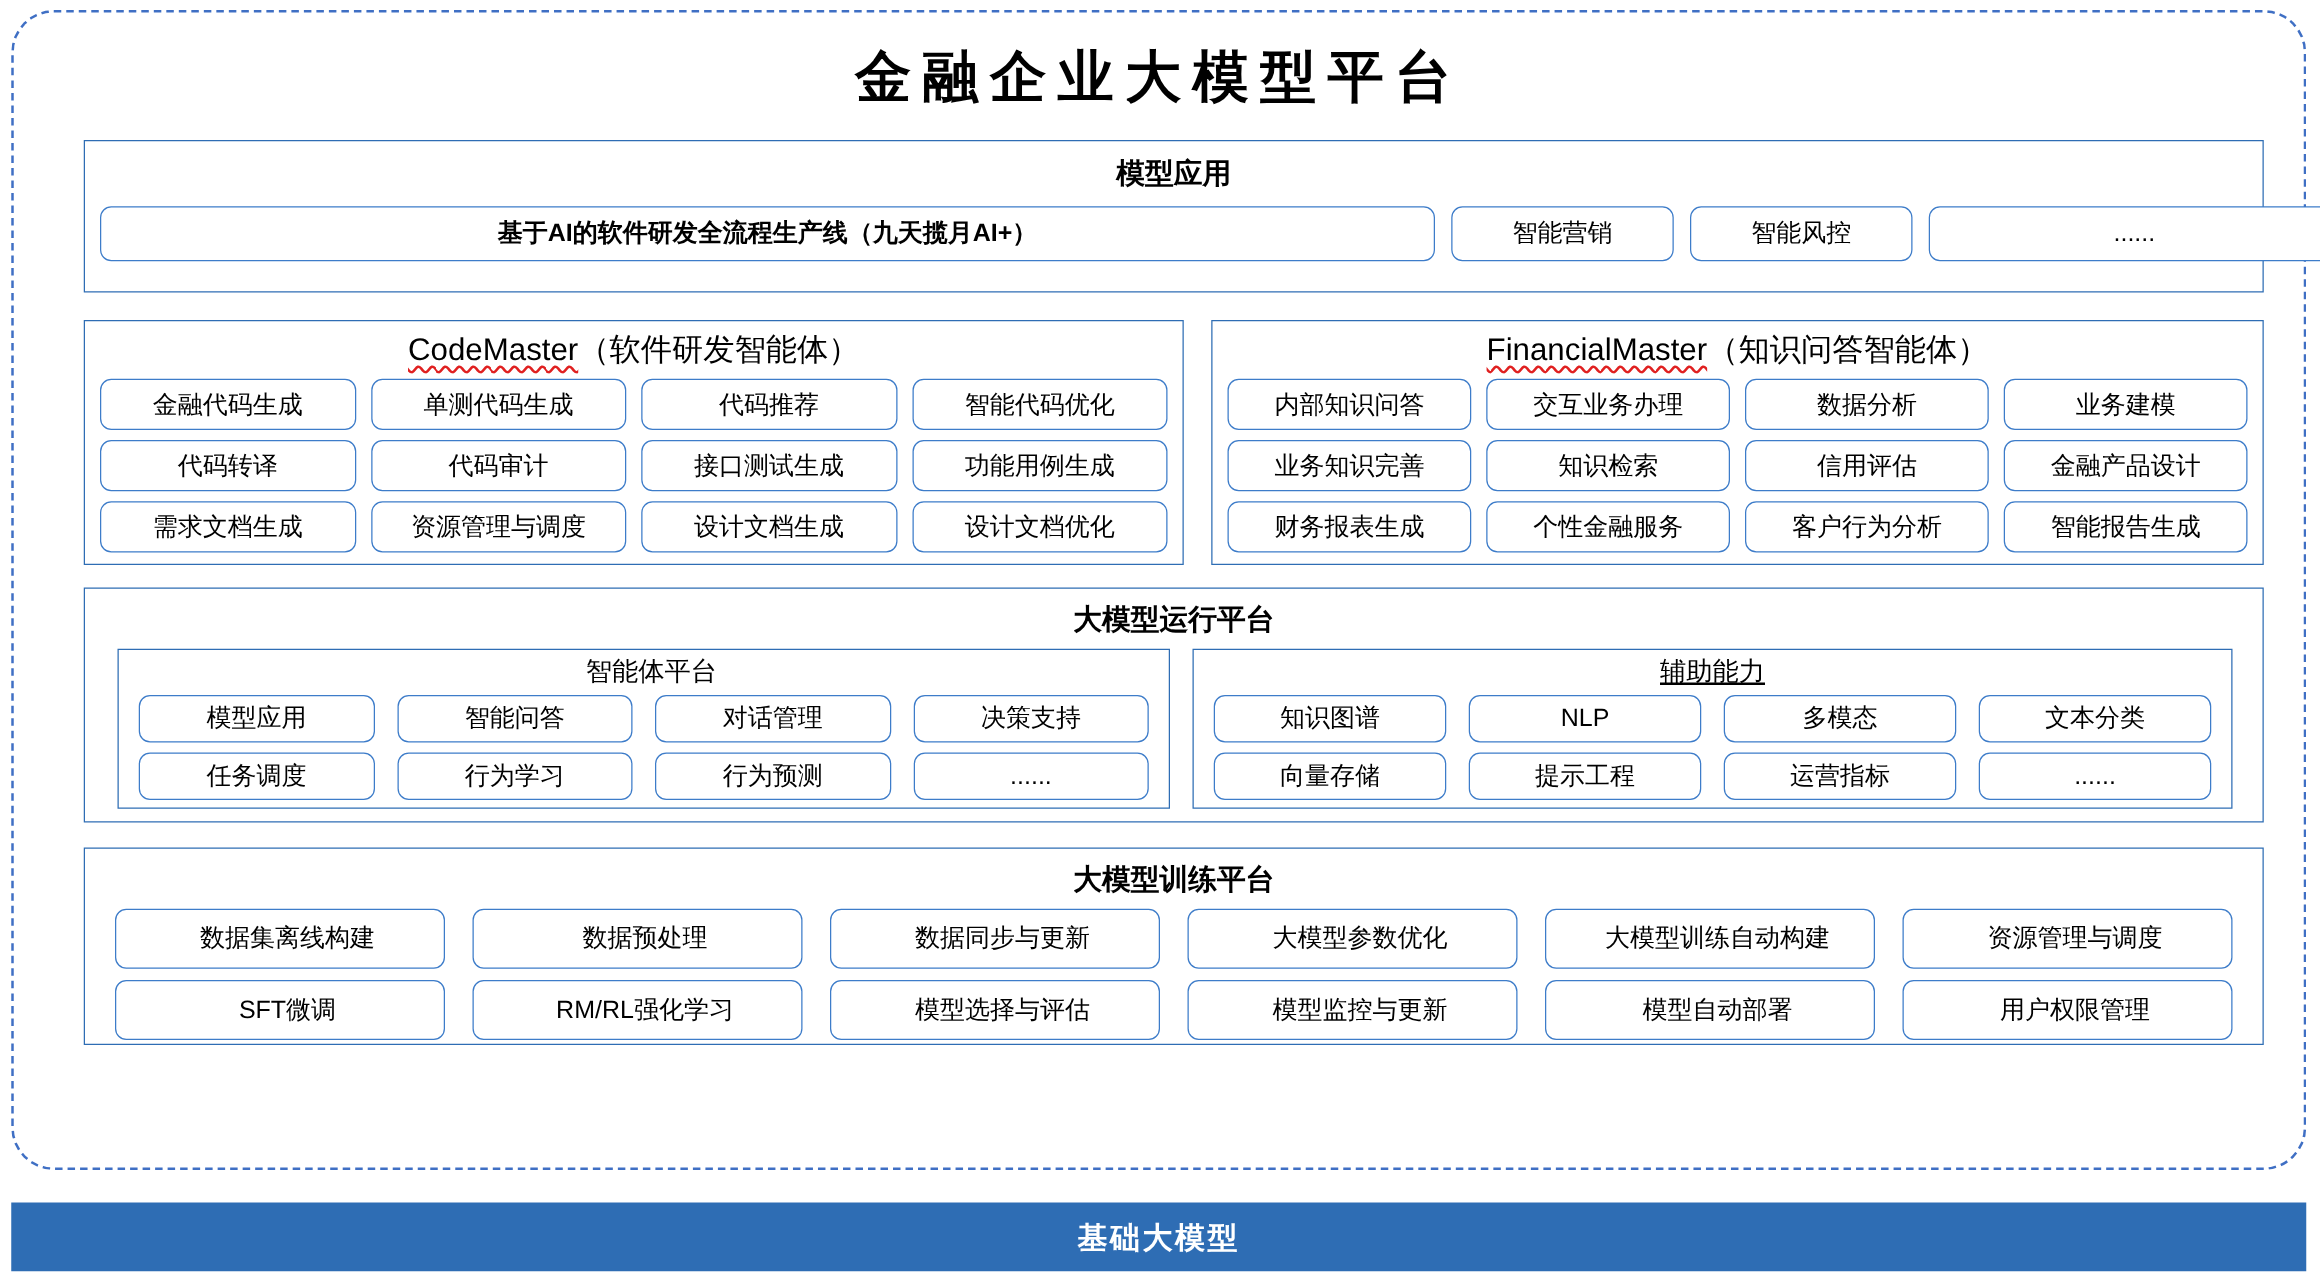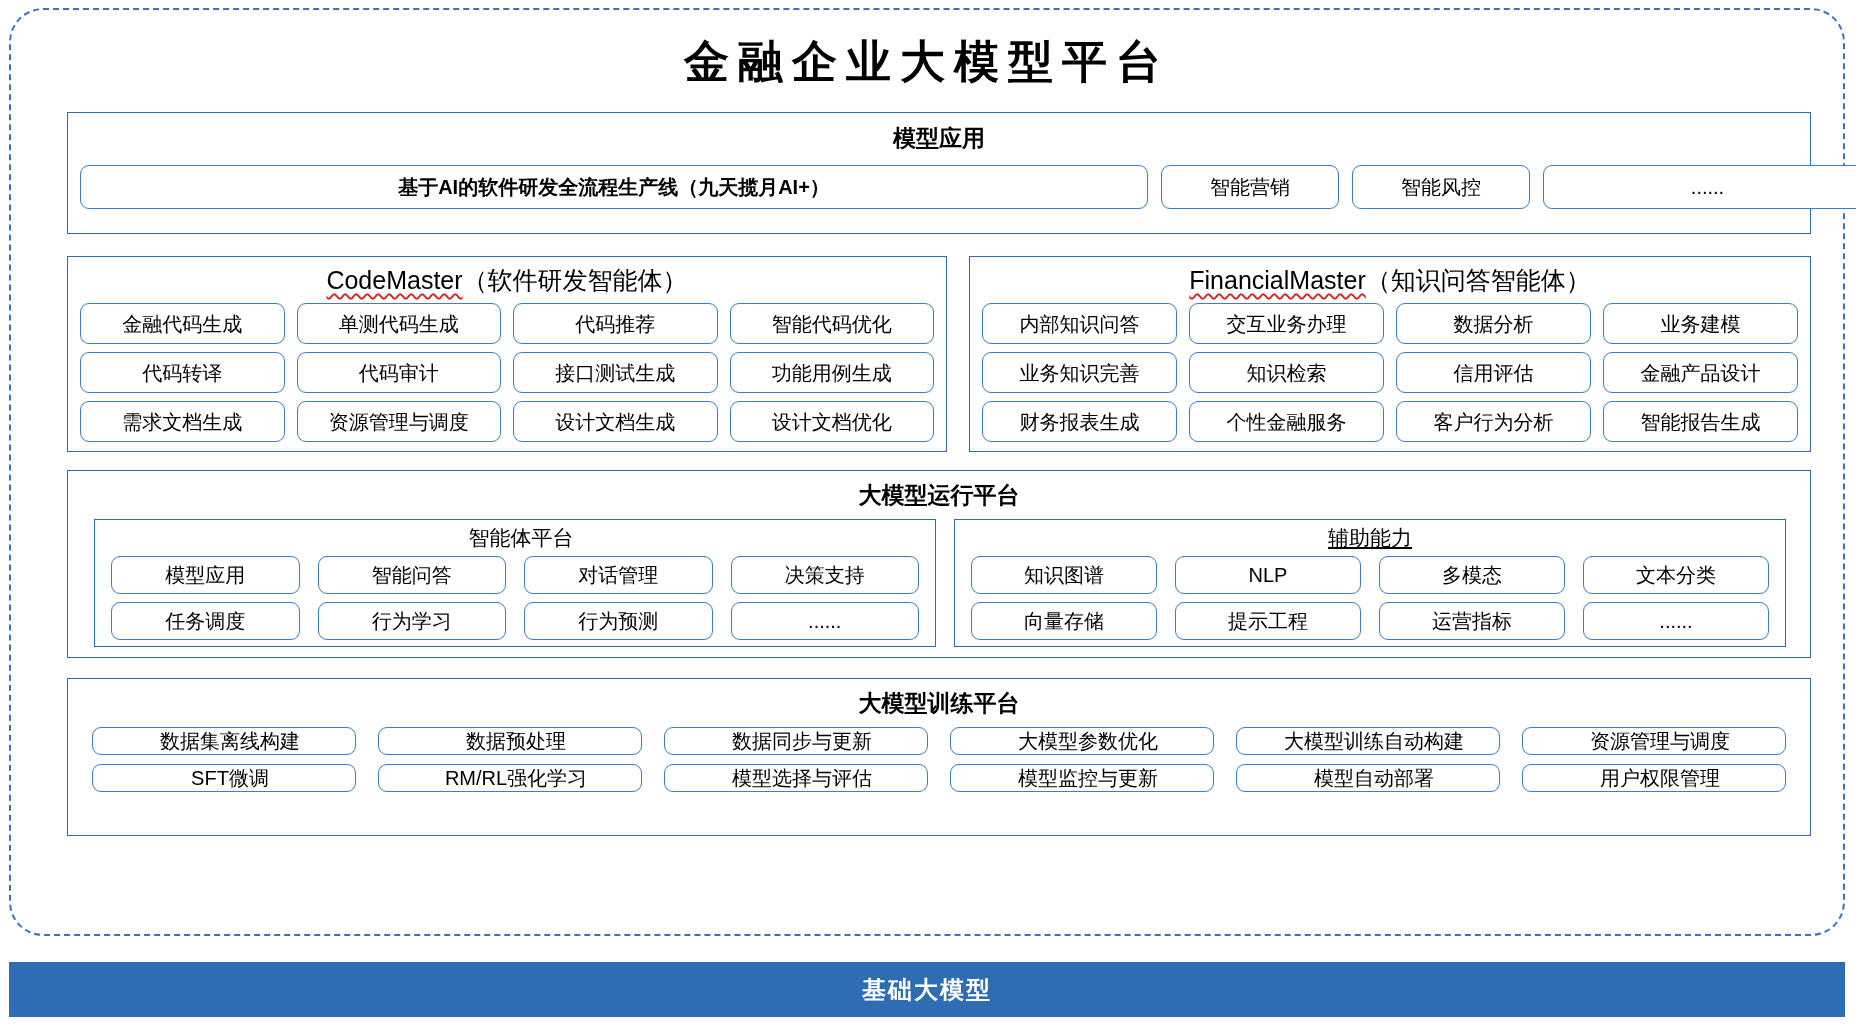--- a/index.html
+++ b/index.html
@@ -190,21 +190,21 @@
   .train-grid {
     position: absolute;
     left: 24px;
     right: 24px;
     top: 48px;
     display: flex;
     flex-direction: column;
     gap: 9px;
   }
   .train-grid .row { gap: 22px; }
-  .train-grid .chip { flex: 1 1 0; height: 28px; padding-left: 12px; }
+  .train-grid .chip { flex: 1 1 0; height: 48px; padding-left: 12px; }
 
   
   #banner {
     position: absolute;
     left: 9px;
     top: 962px;
     width: 1836px;
     height: 55px;
     background: #2e6db4;
     display: flex;

